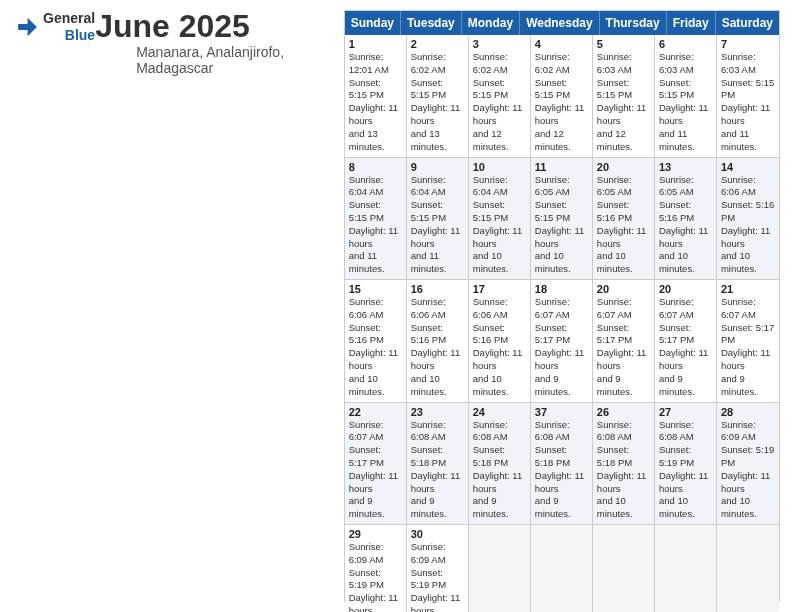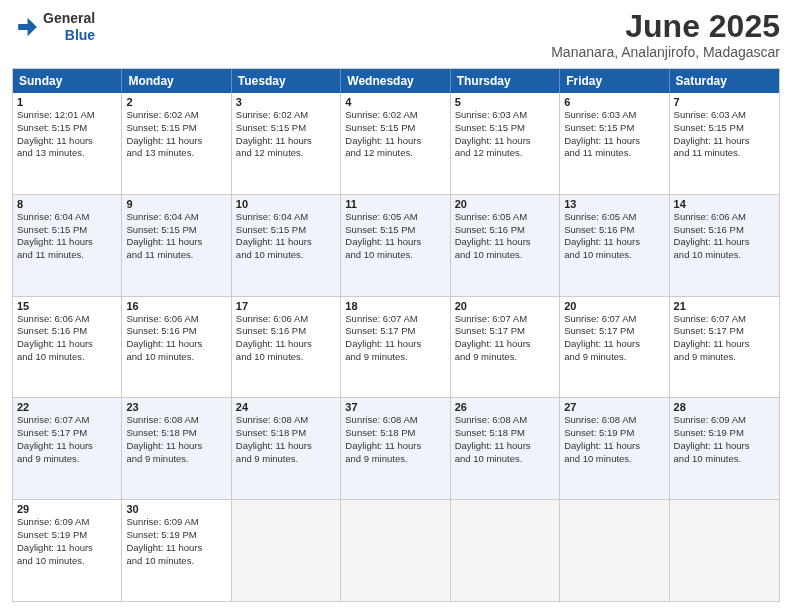--- a/index.html
+++ b/index.html
@@ -9,21 +9,21 @@
       background: #fff;
       font-family: Arial, sans-serif;
       font-size: 11px;
       overflow: hidden;
     }
     .page {
       width: 792px;
       height: 612px;
       padding: 10px 12px;
       display: flex;
-      flex-direction: column;
+      flex-direction: row;
     }
     .header {
       display: flex;
       justify-content: space-between;
       align-items: flex-start;
       margin-bottom: 8px;
     }
     .logo {
       display: flex;
       align-items: center;
@@ -33,21 +33,21 @@
       font-size: 14px;
       font-weight: bold;
       color: #333;
       line-height: 1.2;
     }
     .logo-icon {
       width: 28px;
       height: 28px;
     }
     .title-block {
-      text-align: right;
+      text-align: left;
     }
     .main-title {
       font-size: 32px;
       font-weight: bold;
       color: #333;
       line-height: 1;
     }
     .subtitle {
       font-size: 14px;
       color: #555;
@@ -126,22 +126,22 @@
     </div>
     <div class="title-block">
       <div class="main-title">June 2025</div>
       <div class="subtitle">Mananara, Analanjirofo, Madagascar</div>
     </div>
   </div>
 
   <div class="calendar">
     <div class="cal-header" id="cal-header">
         <div class="cal-header-cell">Sunday</div>
+        <div class="cal-header-cell">Tuesday</div>
         <div class="cal-header-cell">Monday</div>
-        <div class="cal-header-cell">Tuesday</div>
         <div class="cal-header-cell">Wednesday</div>
         <div class="cal-header-cell">Thursday</div>
         <div class="cal-header-cell">Friday</div>
         <div class="cal-header-cell">Saturday</div>
       </div>
     <div class="cal-body" id="cal-body">
         <div class="cal-row">
           <div class="cal-cell">
             <span class="day-num">1</span>
             <span class="cell-line">Sunrise: 12:01 AM</span>

